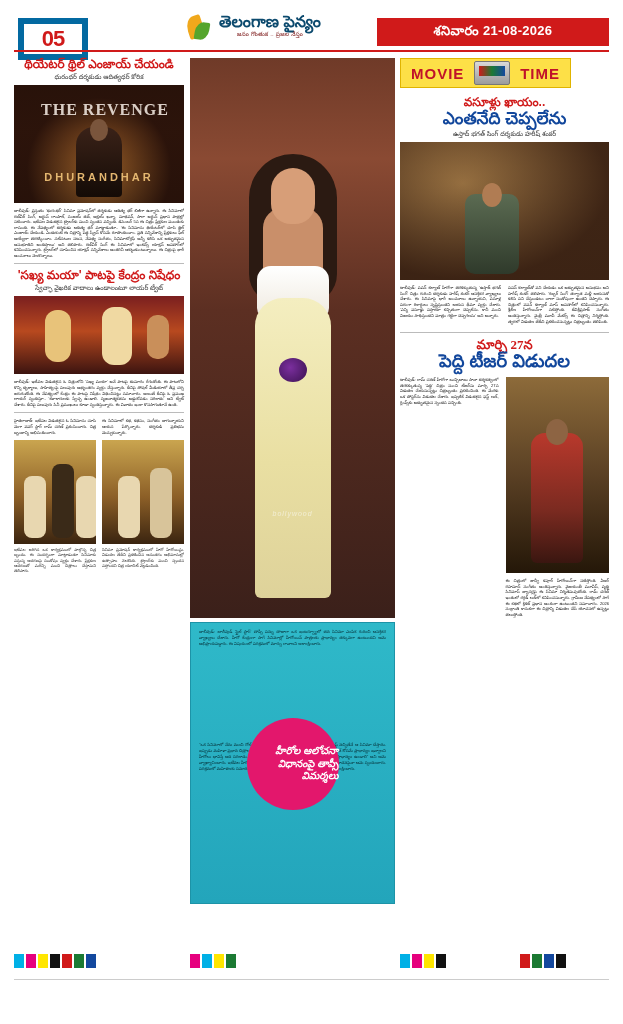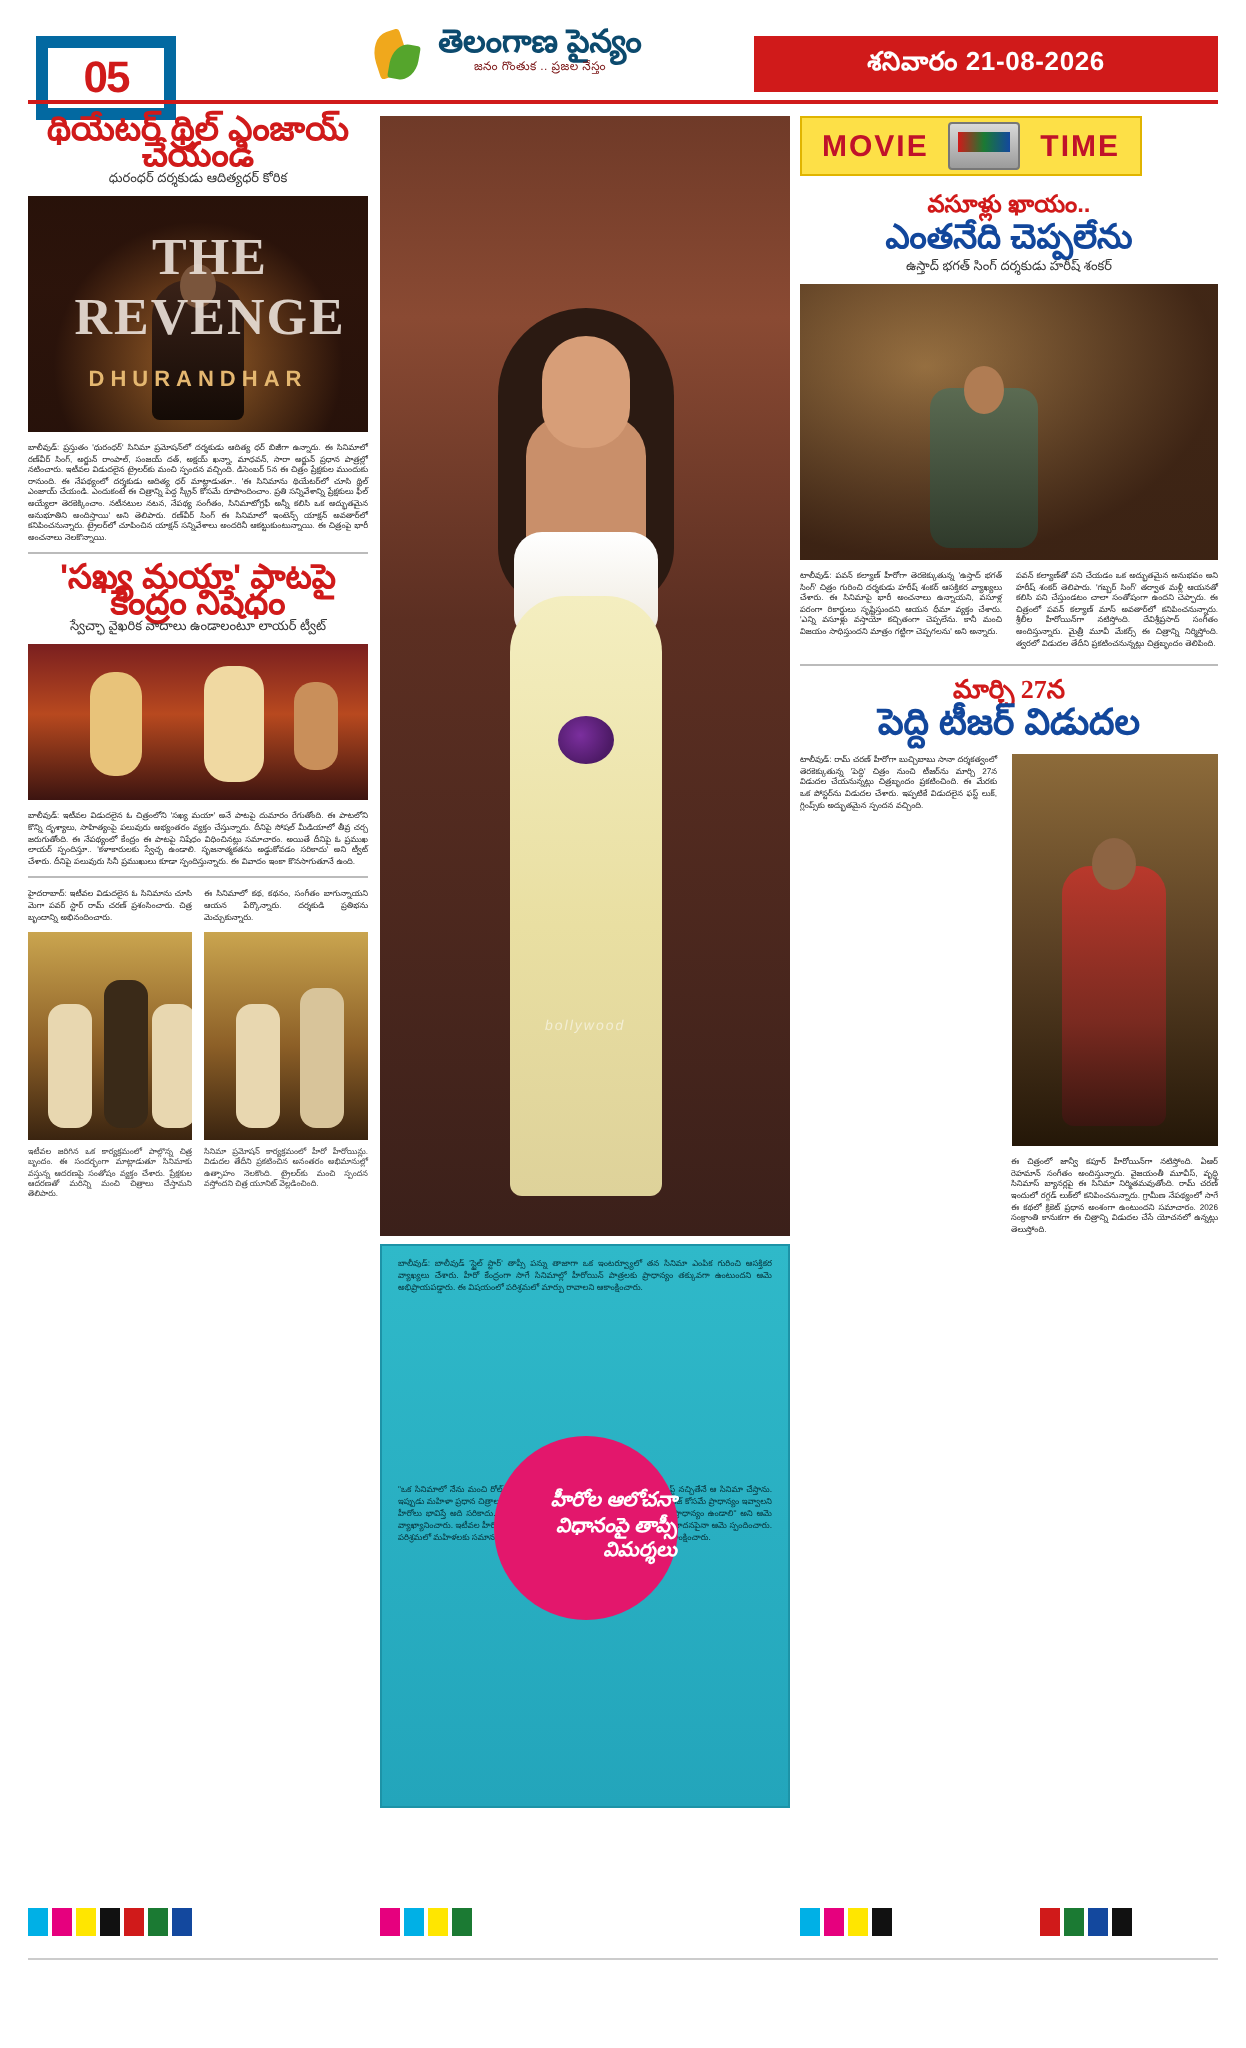--- a/index.html
+++ b/index.html
@@ -32,21 +32,21 @@
   .date-strip{
     position:absolute;right:14px;top:0;width:232px;height:28px;background:#d01a1a;
     display:flex;align-items:center;justify-content:center;
   }
   .date-strip span{color:#fff;font-size:13px;font-weight:bold;letter-spacing:.3px;}
   .rule{position:absolute;left:14px;right:14px;top:50px;height:2px;background:#d01a1a;}
 
   
   .col{position:absolute;}
 
-  .head-red{color:#d01a1a;font-weight:bold;font-size:17px;line-height:13px;text-align:center;}
+  .head-red{color:#d01a1a;font-weight:bold;font-size:12px;line-height:13px;text-align:center;}
   .head-blue{color:#12479c;font-weight:bold;font-size:11.5px;line-height:13px;text-align:center;}
   .sub-line{font-size:6.5px;color:#333;text-align:center;line-height:8px;margin-top:2px;}
 
   .body-txt{
     font-size:4.1px;line-height:5.6px;color:#222;text-align:justify;
     -webkit-hyphens:auto;hyphens:auto;word-spacing:.2px;
   }
 
   .divider{height:1px;background:#bbb;margin:5px 0;}
 
@@ -56,21 +56,21 @@
 
   
   .poster1{
     width:100%;height:118px;
     background:
       radial-gradient(ellipse at 50% 72%, rgba(230,150,60,.55) 0%, rgba(40,18,10,.9) 60%),
       linear-gradient(180deg,#2b1208 0%,#512312 40%,#20100a 100%);
   }
   .poster1 .t1{
     position:absolute;left:12px;right:0;top:16px;text-align:center;color:#e8ded6;
-    font-size:26px;font-weight:bold;letter-spacing:1px;opacity:.92;
+    font-size:16px;font-weight:bold;letter-spacing:1px;opacity:.92;
     font-family:"Liberation Serif",serif;
   }
   .poster1 .t2{
     position:absolute;left:0;right:0;bottom:20px;text-align:center;color:#e4b770;
     font-size:11px;font-weight:bold;letter-spacing:3px;
   }
   .poster1 .fig{
     position:absolute;left:50%;top:42px;width:46px;height:70px;margin-left:-23px;
     background:linear-gradient(180deg,#3a2218 0%,#140b06 100%);
     border-radius:18px 18px 4px 4px;

